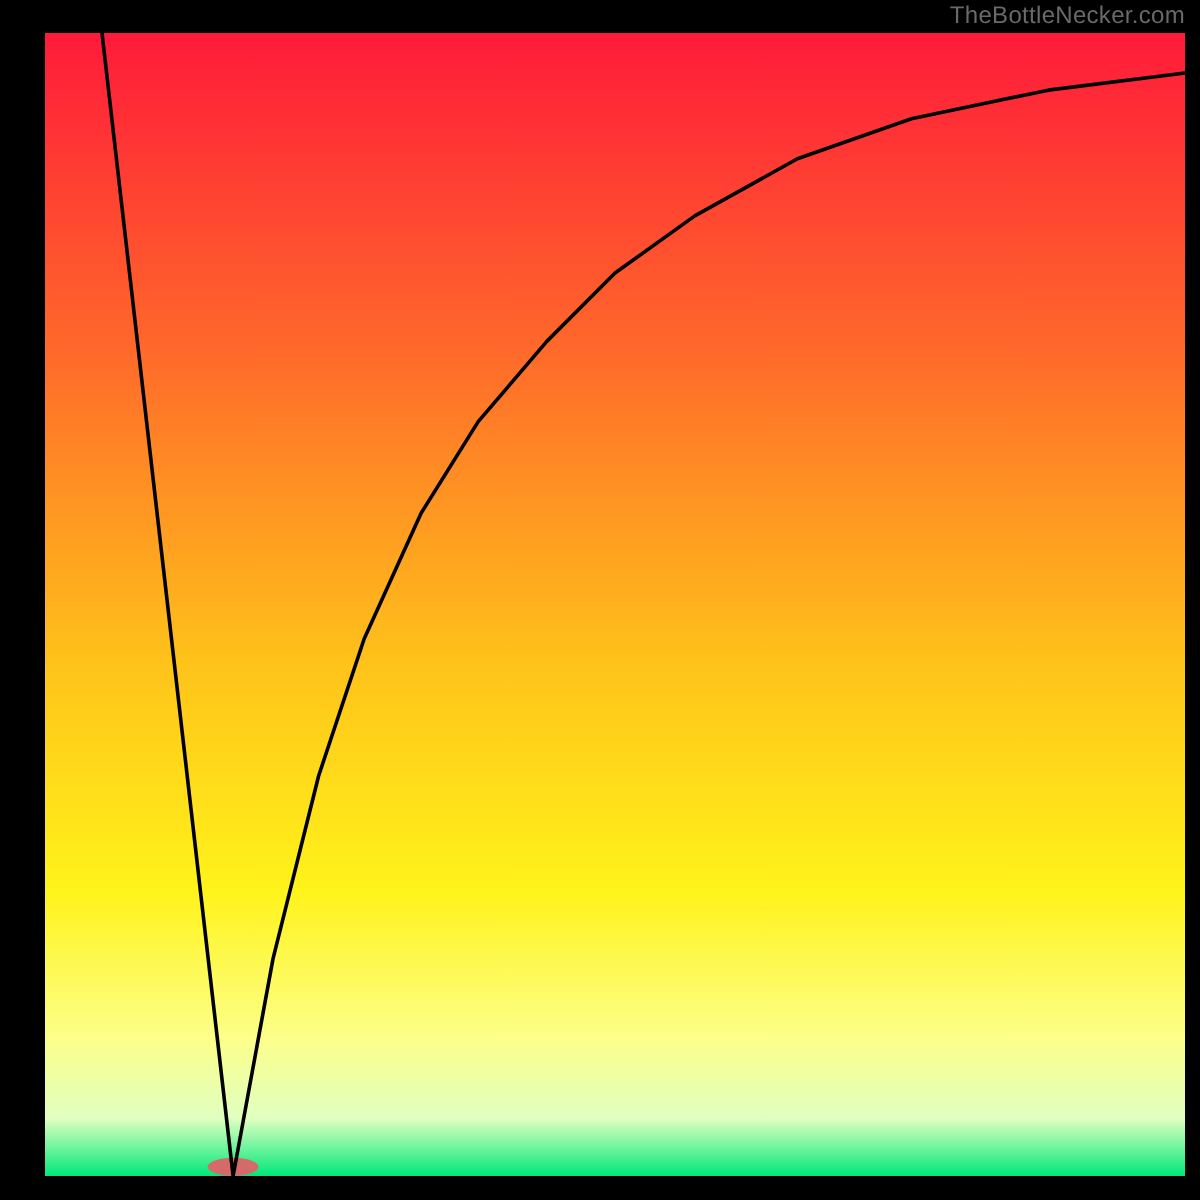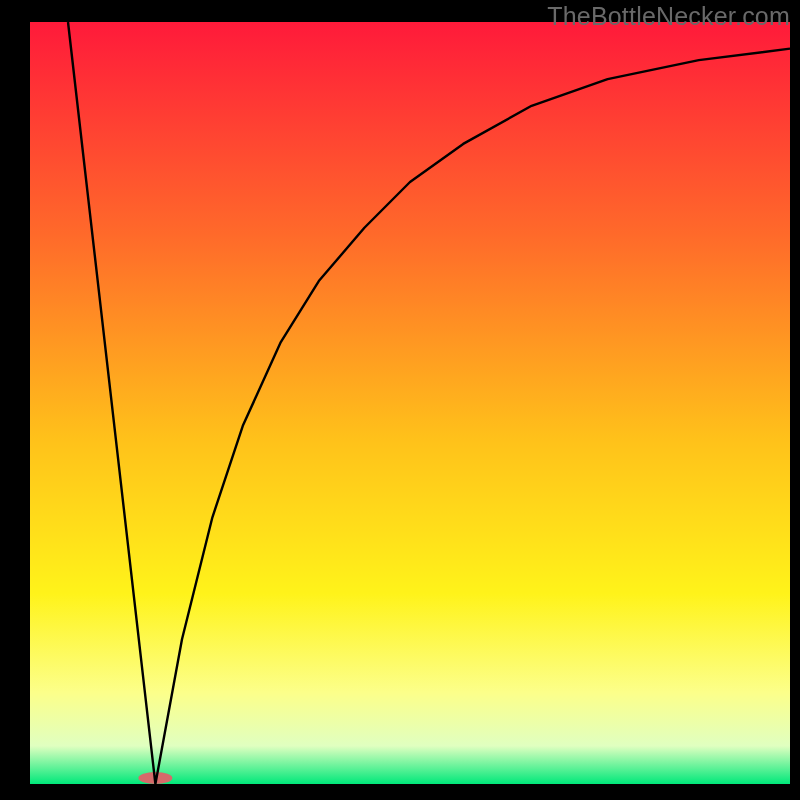--- a/index.html
+++ b/index.html
@@ -17,21 +17,21 @@
     height: 800px;
   }
   svg {
     display: block;
   }
   .watermark {
     position: absolute;
     top: 2px;
     right: 10px;
     color: #696969;
-    font-size: 25px;
+    font-size: 16px;
     letter-spacing: 0.2px;
     font-weight: 400;
     user-select: none;
   }
 </style>
 </head>
 <body>
 
 <div class="canvas-wrap">
   <svg width="800" height="800" viewBox="0 0 800 800">

